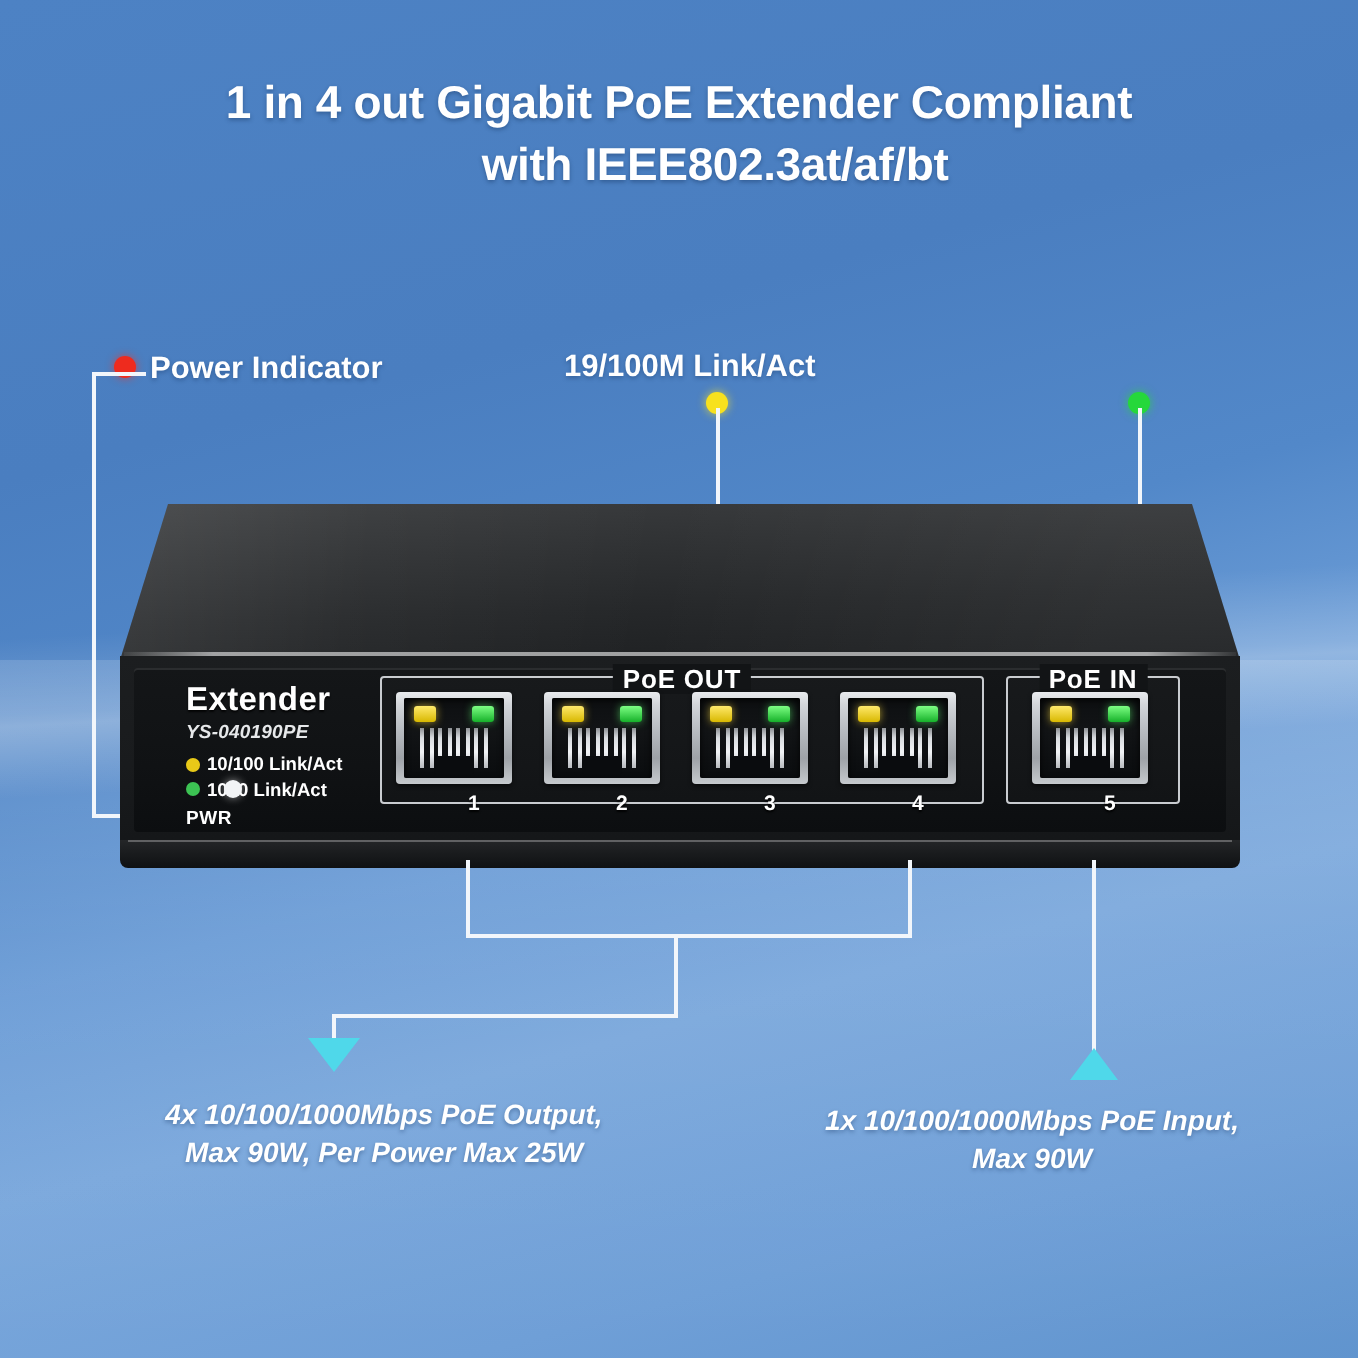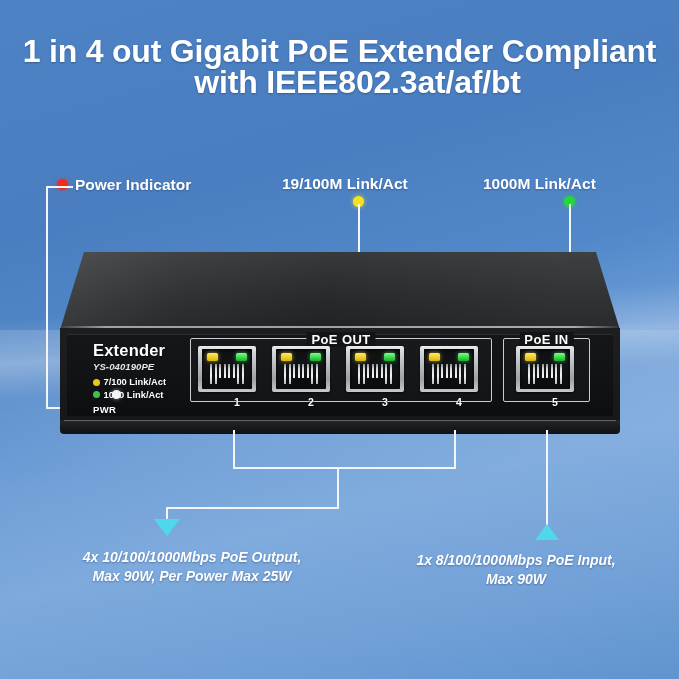--- a/index.html
+++ b/index.html
@@ -20,21 +20,21 @@
   }
   .bg-glow{
     position:absolute;left:0;top:330px;width:679px;height:349px;
     background:linear-gradient(180deg,rgba(255,255,255,.14) 0%,rgba(255,255,255,.05) 40%,rgba(255,255,255,0) 100%);
     pointer-events:none;
   }
 
   
   .title{
     position:absolute;left:0;top:36px;width:679px;text-align:center;
-    color:#ffffff;font-size:32px;font-weight:bold;line-height:31px;
+    color:#ffffff;font-size:23px;font-weight:bold;line-height:31px;
     letter-spacing:-0.2px;text-shadow:0 1px 2px rgba(20,50,95,.45);
   }
   .title .l2{display:block;padding-left:36px;}
 
   
   .callout{position:absolute;color:#fff;font-size:15.5px;font-weight:bold;white-space:nowrap;
            text-shadow:0 1px 2px rgba(20,50,95,.40);}
   .dot{display:inline-block;width:11px;height:11px;border-radius:50%;vertical-align:middle;}
   .c-power{left:57px;top:176px;}
   .c-power .dot{margin-right:7px;position:relative;top:-1px;}
@@ -157,42 +157,39 @@
   <div class="line h" style="left:46px;top:186px;width:27px;"></div>
   <div class="line v" style="left:46px;top:186px;height:223px;"></div>
   <div class="line h" style="left:46px;top:407px;width:93px;"></div>
 
   <div class="callout c-10100">
     <span>19/100M Link/Act</span>
   </div>
   <div class="lbl-dot-below" style="left:353px;top:196px;background:#f7e11e;box-shadow:0 0 5px rgba(245,225,40,.75);"></div>
   <div class="line v" style="left:358px;top:204px;height:169px;"></div>
 
-  <div class="callout c-1000">
-    <span>1000M Link/Act</span>
-  </div>
   <div class="lbl-dot-below" style="left:564px;top:196px;background:#25d83a;box-shadow:0 0 5px rgba(40,215,60,.75);"></div>
   <div class="line v" style="left:569px;top:204px;height:166px;"></div>
 
   <div id="device">
 
     <div class="top-panel"></div>
     <div class="top-sheen"></div>
     <div class="top-hl"></div>
 
     <div class="front">
       <div class="front-inner"></div>
 
       <div class="brand">
         <div class="brand-name">Extender</div>
         <div class="brand-model">YS-040190PE</div>
         <div class="legend">
           <div class="legend-row">
             <span class="legend-dot" style="background:#e8c918;"></span>
-            <span>7/100 Link/Act</span>
+            <span>10/100 Link/Act</span>
           </div>
           <div class="legend-row">
             <span class="legend-dot" style="background:#3cc253;"></span>
             <span>1000 Link/Act</span>
           </div>
         </div>
       </div>
       <div class="pwr-led"></div>
       <div class="pwr-text">PWR</div>
 
@@ -316,17 +313,17 @@
   <div class="arrow-down" style="left:154px;top:519px;"></div>
 
   <div class="line v" style="left:546px;top:430px;height:96px;"></div>
   <div class="arrow-up" style="left:535px;top:524px;"></div>
 
   <div class="caption cap-out">
     <div>4x 10/100/1000Mbps PoE Output,</div>
     <div>Max 90W, Per Power Max 25W</div>
   </div>
   <div class="caption cap-in">
-    <div>1x 8/100/1000Mbps PoE Input,</div>
+    <div>1x 10/100/1000Mbps PoE Input,</div>
     <div>Max 90W</div>
   </div>
 
 </div>
 
 </body></html>

